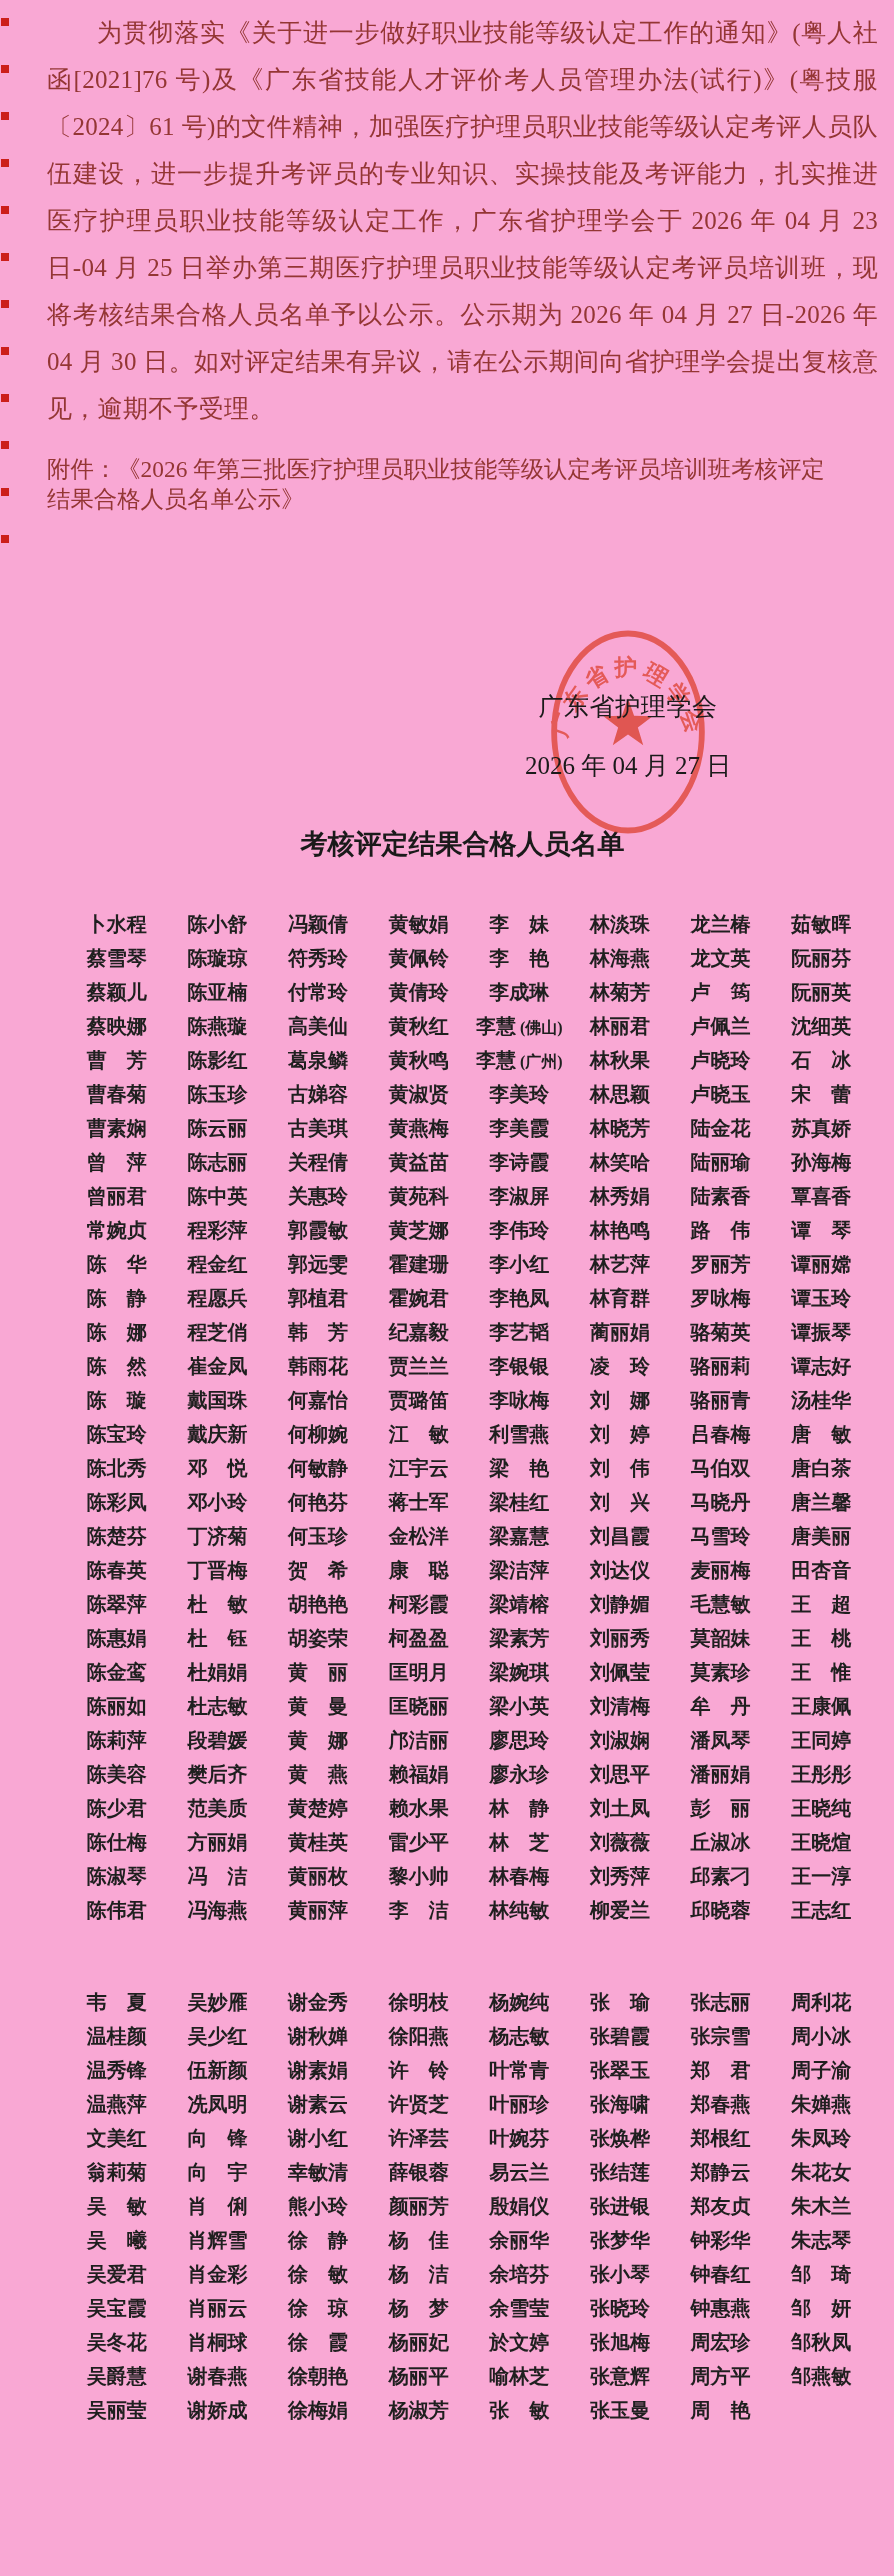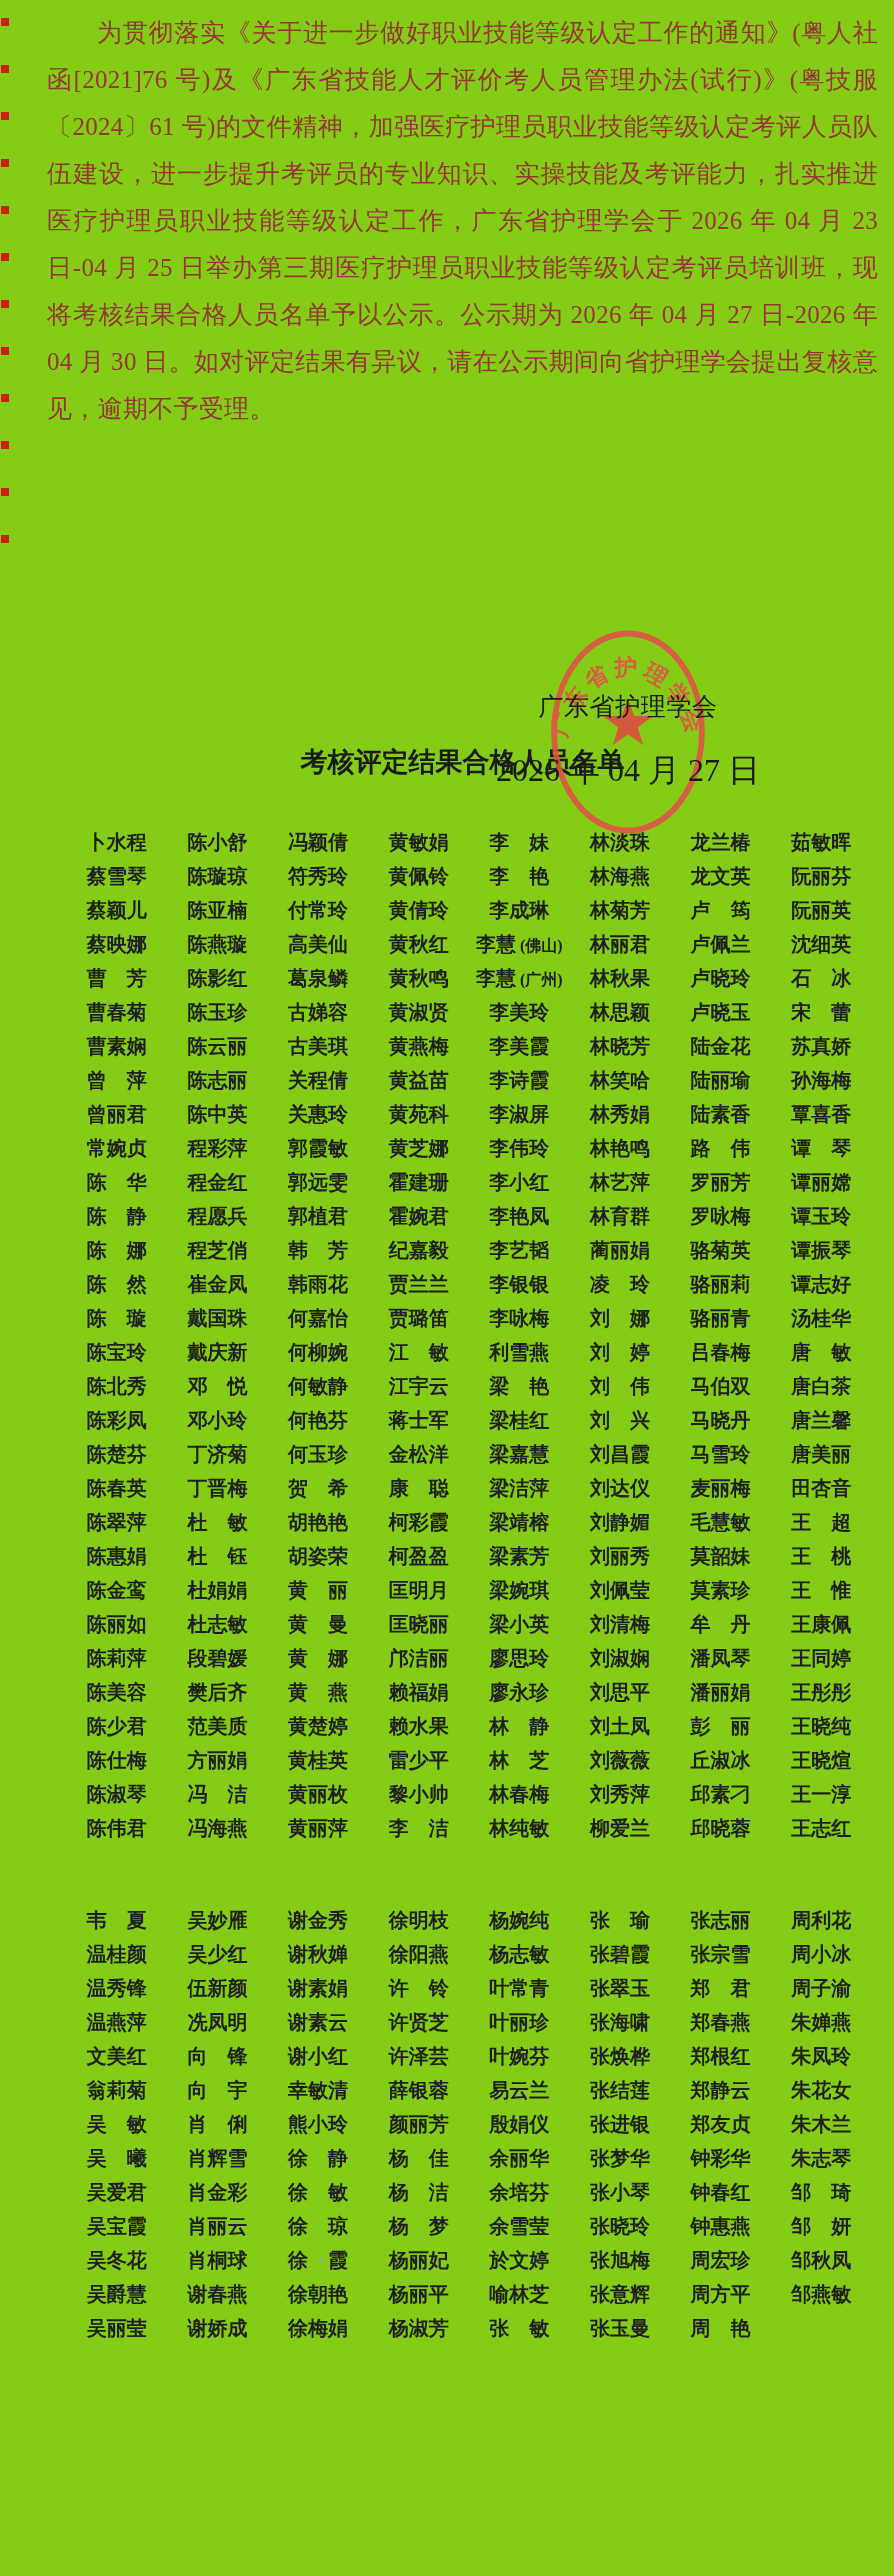--- a/index.html
+++ b/index.html
@@ -1,20 +1,20 @@
 <!DOCTYPE html>
 <html style="font-size:10.4px"><head>
 <meta charset="utf-8">
 <style>
   html,body{margin:0;padding:0;background:#ffffff;}
   .page{
     position:relative;
     width:895px;
     height:2576px;
-    background:#84cc16;
+    background:#f9a8d4;
     overflow:hidden;
     font-family:"Liberation Serif","DejaVu Serif",serif;
   }
   
   .red-ticks{
     position:absolute;
     left:1.3px; top:18px;
     width:7.8px; height:552px;
     background:repeating-linear-gradient(to bottom,#cc1f1a 0 8.4px,transparent 8.4px 47px);
   }
@@ -53,21 +53,21 @@
     position:absolute; left:50%; top:63px;
     transform:translateX(-50%);
     white-space:nowrap;
     font-size:25px; color:#1a1a1a;
     letter-spacing:0.6px;
   }
   .seal-date{
     position:absolute; left:50%; top:122px;
     transform:translateX(-50%);
     white-space:nowrap;
-    font-size:32px; color:#1a1a1a;
+    font-size:25px; color:#1a1a1a;
   }
   .annex-title{
     margin-top:299px;
     text-align:center;
     font-size:27px;
     font-weight:bold;
     color:#1a1a1a;
     line-height:62px;
   }
   .roster{
@@ -90,20 +90,23 @@
 </style>
 </head>
 <body>
 
 <div class="page">
 
   <div class="red-ticks"></div>
 
   <div class="intro-wrap">
     <p class="intro">为贯彻落实《关于进一步做好职业技能等级认定工作的通知》(粤人社函[2021]76 号)及《广东省技能人才评价考人员管理办法(试行)》(粤技服〔2024〕61 号)的文件精神，加强医疗护理员职业技能等级认定考评人员队伍建设，进一步提升考评员的专业知识、实操技能及考评能力，扎实推进医疗护理员职业技能等级认定工作，广东省护理学会于 2026 年 04 月 23 日-04 月 25 日举办第三期医疗护理员职业技能等级认定考评员培训班，现将考核结果合格人员名单予以公示。公示期为 2026 年 04 月 27 日-2026 年 04 月 30 日。如对评定结果有异议，请在公示期间向省护理学会提出复核意见，逾期不予受理。</p>
+    <p class="attachment"><span>附件：《2026 年第三批医疗护理员职业技能等级认定考评员培训班考核评定</span><br>
+      <span>结果合格人员名单公示》</span>
+    </p>
 
     <div class="annex-title">
       <div>考核评定结果合格人员名单</div>
     </div>
 
     <div class="roster roster-block1">
         <span class="name-cell">卜水程</span>
         <span class="name-cell">陈小舒</span>
         <span class="name-cell">冯颖倩</span>
         <span class="name-cell">黄敏娟</span>

